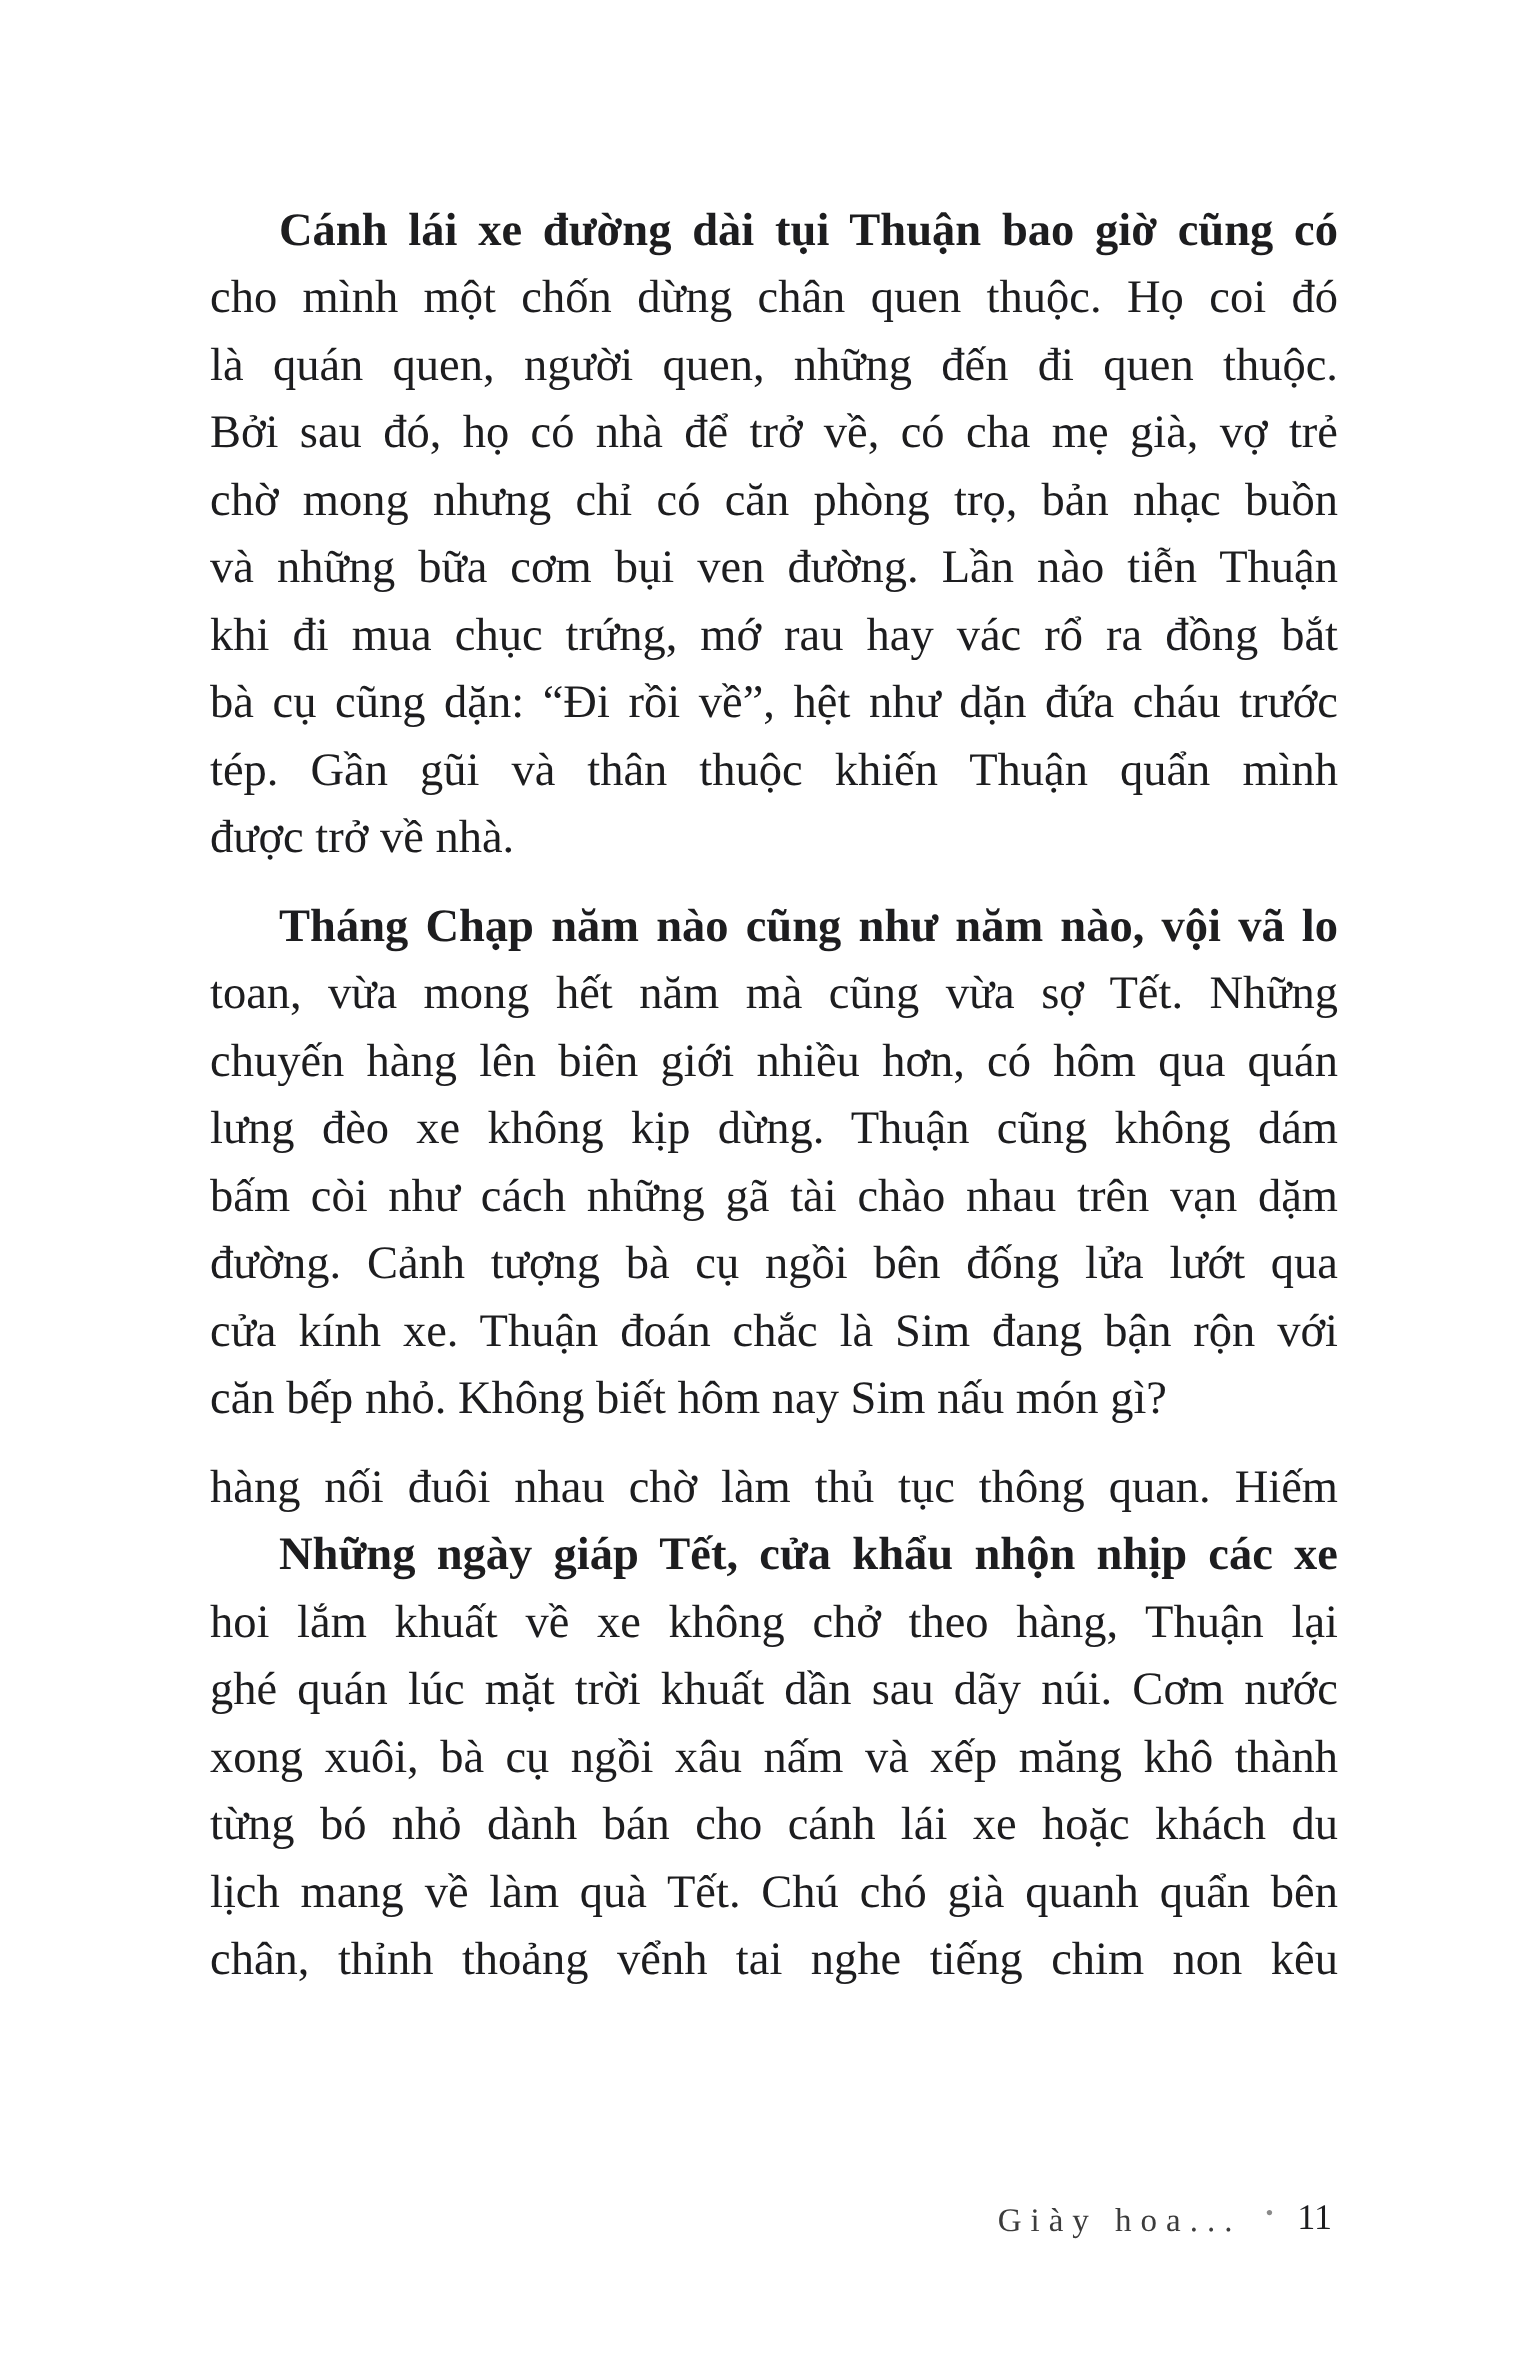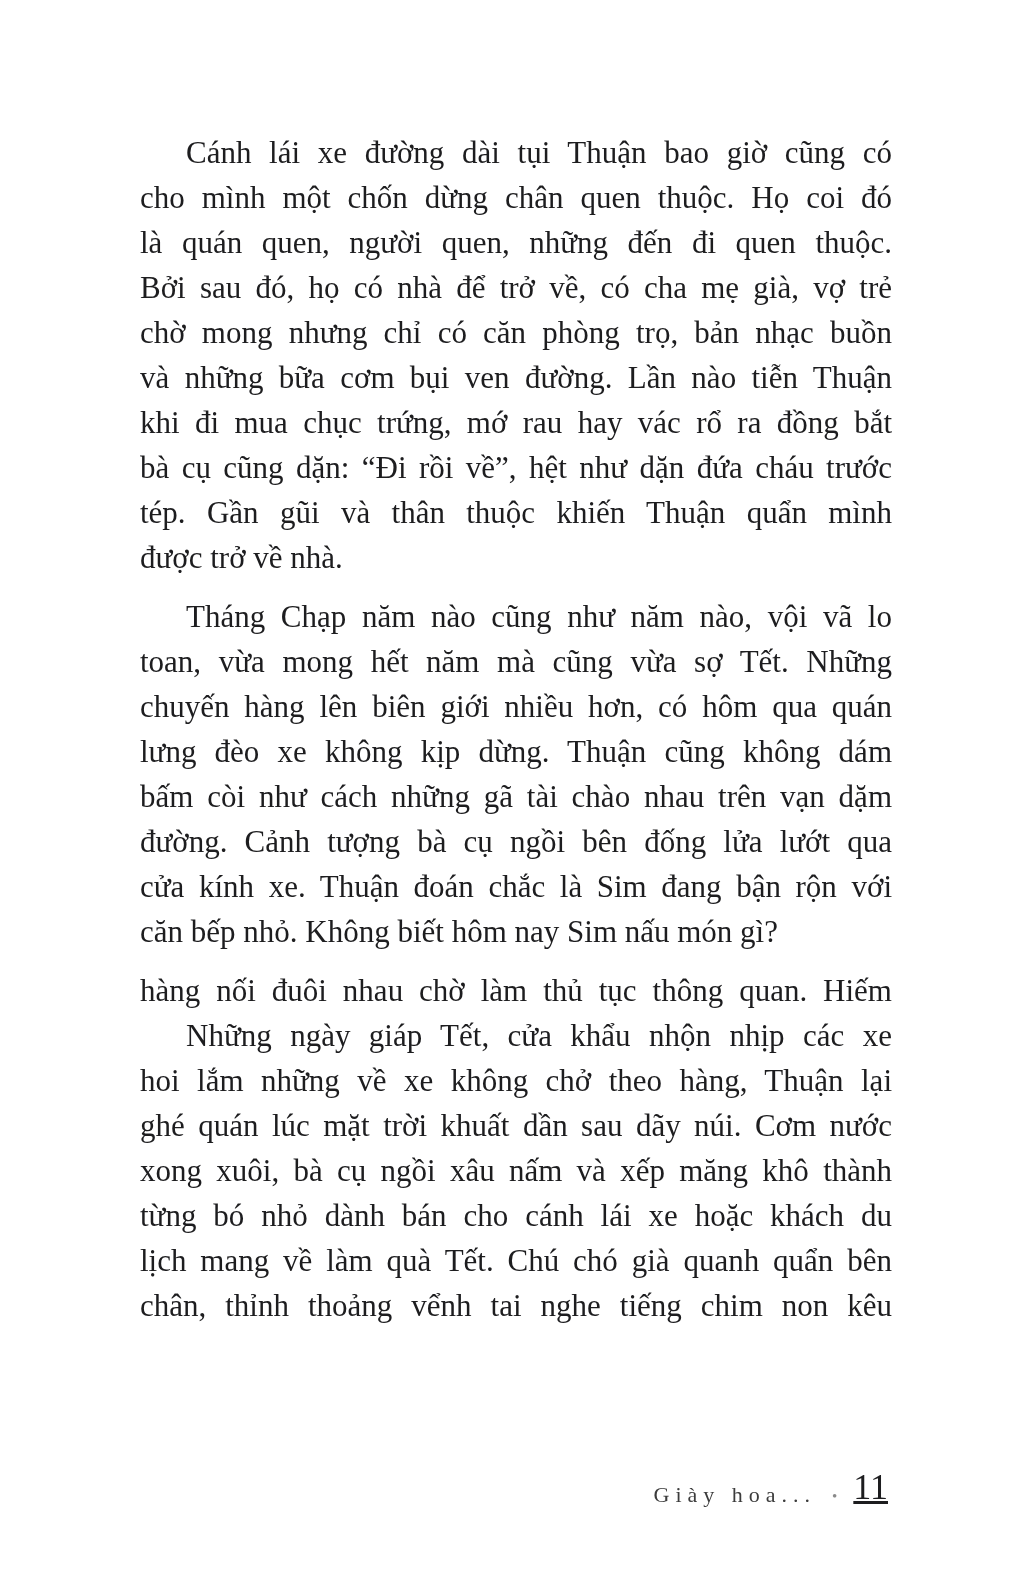--- a/index.html
+++ b/index.html
@@ -32,46 +32,46 @@
   .line {
     font-size: 31px;
     line-height: 45px;
     text-align: justify;
     text-align-last: justify;
     white-space: normal;
     color: var(--text, #1d1d1f);
   }
   .line.indent {
     padding-left: 46px;
+    font-weight: bold;
   }
   .line.endline {
     text-align-last: left;
   }
   .running-footer {
     position: absolute;
     top: 1466px;
     right: 136px;
     display: flex;
-    align-items: flex-end;
+    align-items: center;
     gap: 16px;
   }
   .running-title {
     font-size: 22px;
     letter-spacing: 6px;
     color: var(--footer_title, #3c3c3c);
   }
   .bullet {
     font-size: 15px;
     color: var(--bullet, #8a8a8a);
     transform: translateY(-3px);
   }
   .pagenum {
-    font-size: 36px;
+    font-size: 24px;
     color: var(--text, #1d1d1f);
-    text-decoration: underline;
   }
 </style>
 </head>
 <body>
 
 <div class="page">
 
   <main class="text-block" id="text-block">
       <div class="para">
         <div class="line indent">Cánh lái xe đường dài tụi Thuận bao giờ cũng có</div>
@@ -91,21 +91,21 @@
         <div class="line">chuyến hàng lên biên giới nhiều hơn, có hôm qua quán</div>
         <div class="line">lưng đèo xe không kịp dừng. Thuận cũng không dám</div>
         <div class="line">bấm còi như cách những gã tài chào nhau trên vạn dặm</div>
         <div class="line">đường. Cảnh tượng bà cụ ngồi bên đống lửa lướt qua</div>
         <div class="line">cửa kính xe. Thuận đoán chắc là Sim đang bận rộn với</div>
         <div class="line endline">căn bếp nhỏ. Không biết hôm nay Sim nấu món gì?</div>
       </div>
       <div class="para">
         <div class="line">hàng nối đuôi nhau chờ làm thủ tục thông quan. Hiếm</div>
         <div class="line indent">Những ngày giáp Tết, cửa khẩu nhộn nhịp các xe</div>
-        <div class="line">hoi lắm những về xe không chở theo hàng, Thuận lại</div>
+        <div class="line">hoi lắm khuất về xe không chở theo hàng, Thuận lại</div>
         <div class="line">ghé quán lúc mặt trời khuất dần sau dãy núi. Cơm nước</div>
         <div class="line">xong xuôi, bà cụ ngồi xâu nấm và xếp măng khô thành</div>
         <div class="line">từng bó nhỏ dành bán cho cánh lái xe hoặc khách du</div>
         <div class="line">lịch mang về làm quà Tết. Chú chó già quanh quẩn bên</div>
         <div class="line">chân, thỉnh thoảng vểnh tai nghe tiếng chim non kêu</div>
       </div>
     </main>
 
   <footer class="running-footer">
     <span class="running-title">Giày hoa...</span>

